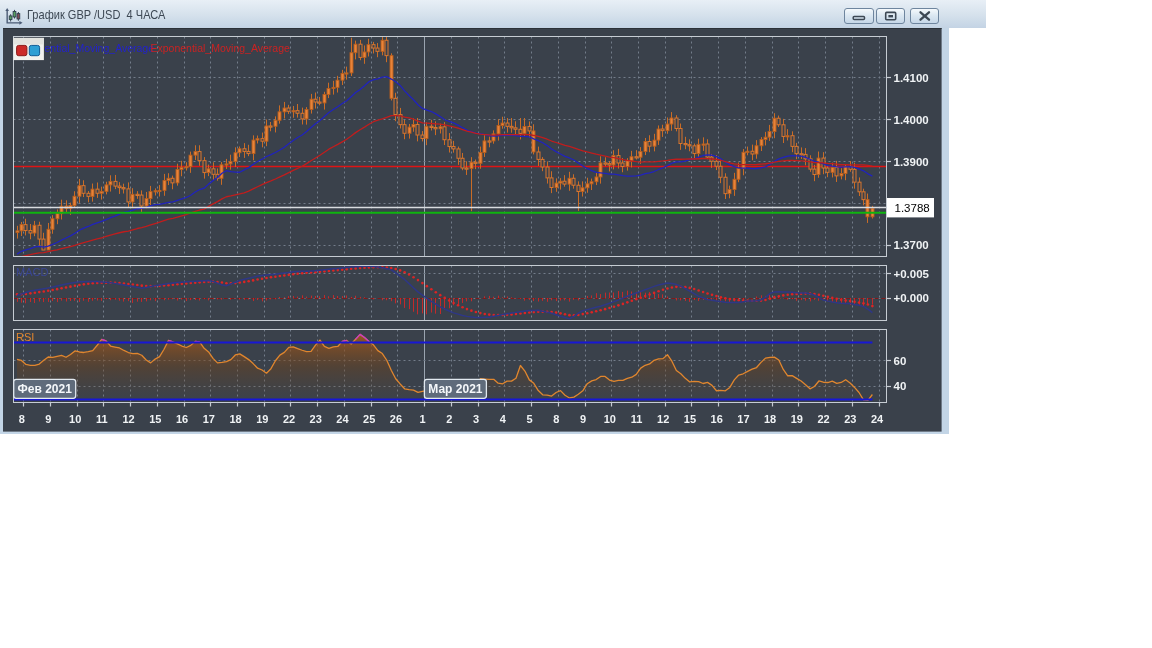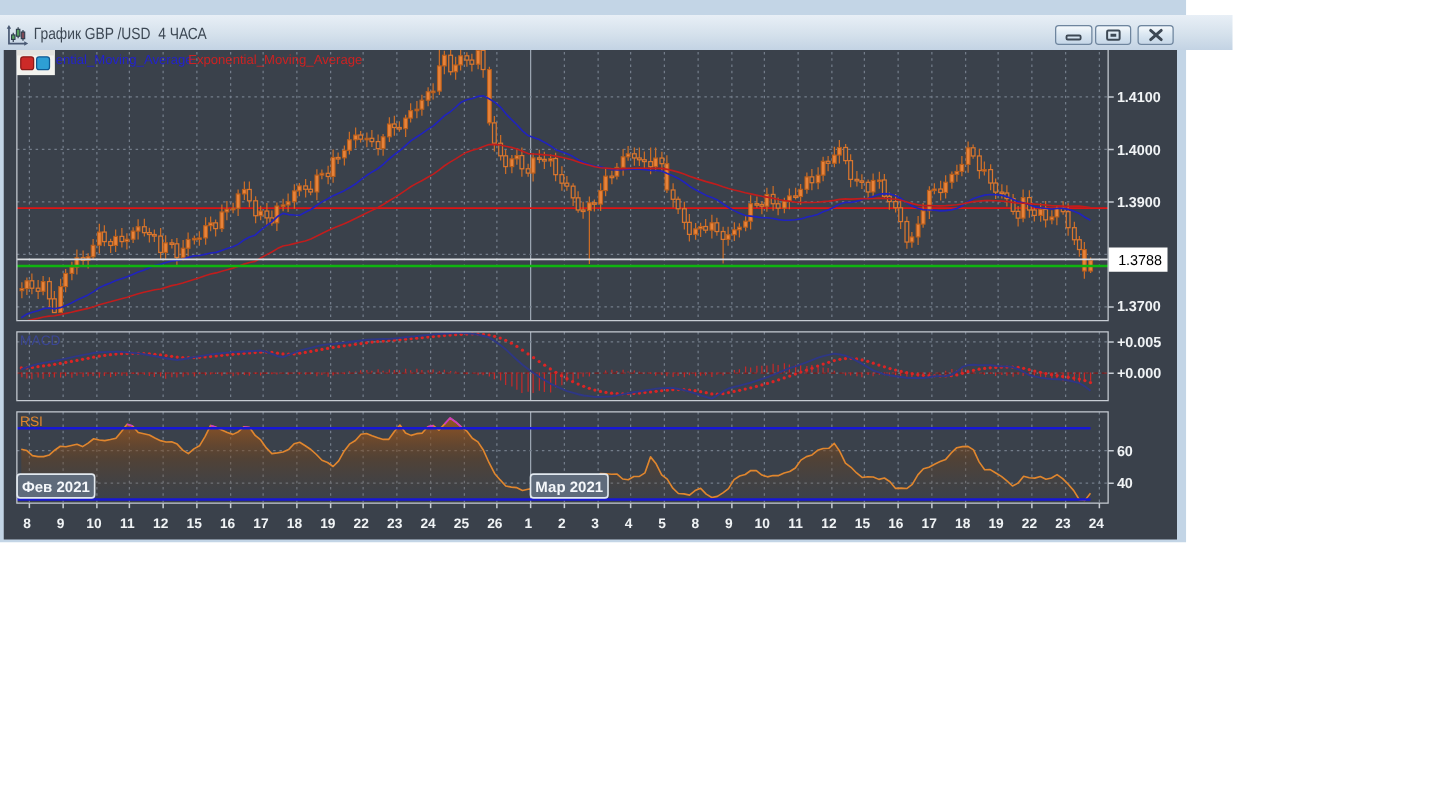--- a/index.html
+++ b/index.html
@@ -1,16 +1,16 @@
 <!DOCTYPE html>
 <html><head><meta charset="utf-8"><style>
 *{margin:0;padding:0}
 html,body{width:1152px;height:648px;background:#FFFFFF;font-family:"Liberation Sans",sans-serif;overflow:hidden}
 #win{position:absolute;left:0;top:0;width:948.6px;height:433.3px}
-#tb{position:absolute;left:0;top:12px;width:986px;height:28px;background:linear-gradient(#E8EFF6,#D5E1EC 55%,#C3D3E4);z-index:5}
+#tb{position:absolute;left:0;top:0;width:986px;height:28px;background:linear-gradient(#E8EFF6,#D5E1EC 55%,#C3D3E4);z-index:5}
 #ttl{position:absolute;left:27px;top:7px;font-size:13px;color:#3D4854;transform:scaleX(0.85);transform-origin:0 50%;white-space:nowrap}
 svg text{font-family:"Liberation Sans",sans-serif}
 </style></head><body>
 <div id="win">
 <svg width="949" height="434" viewBox="0 0 949 434" style="position:absolute;left:0;top:0">
 <rect x="0" y="0" width="949" height="434" fill="#C3D5E6"></rect>
 <rect x="3" y="28" width="938.6" height="403.6" fill="#3A414B"></rect>
 <rect x="3" y="28" width="938.6" height="1" fill="#2B3138"></rect>
 <defs>
 <clipPath id="cpm">

